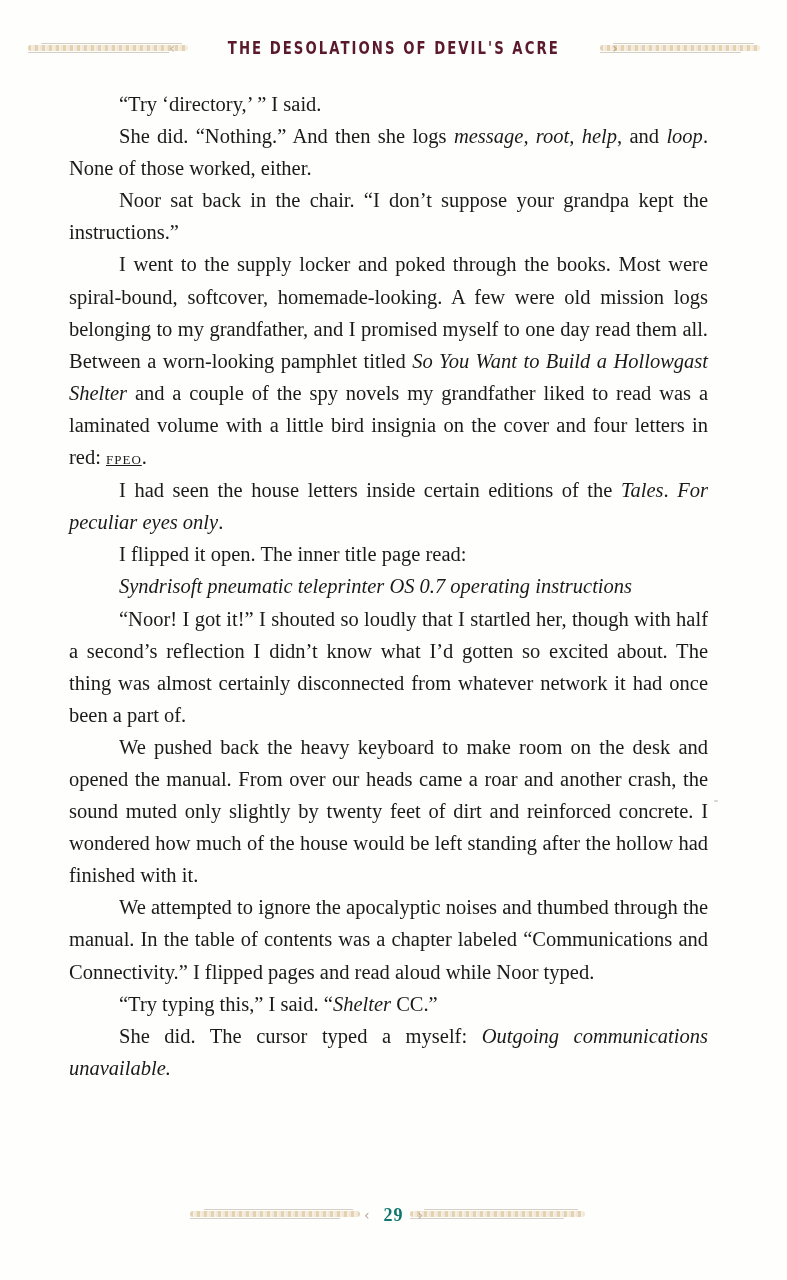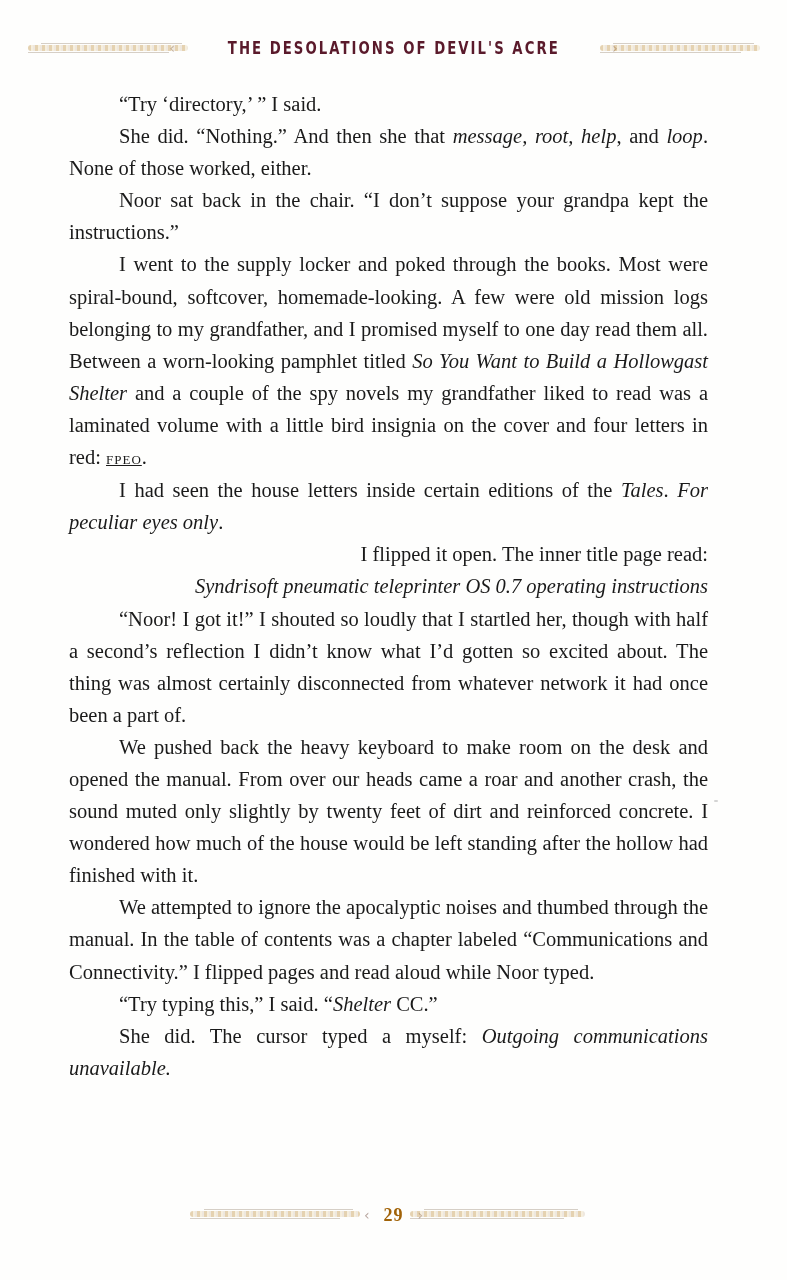--- a/index.html
+++ b/index.html
@@ -76,21 +76,21 @@
       top: 88px;
       width: 639px;
       font-size: 20.5px;
       line-height: 32.1px;
     }
     .para {
       margin: 0;
       text-align: justify;
       text-indent: 50px;
     }
-    .para.no-justify { text-align: right; }
+    .para.no-justify { text-align: left; }
     .para em { font-style: italic; margin-top: 29px; }
     .smallcaps {
       font-variant: small-caps;
       letter-spacing: 1px;
       font-size: 18px;
       text-decoration: underline;
     }
 
     
     .folio {
@@ -102,21 +102,21 @@
       display: flex;
       align-items: center;
       justify-content: center;
     }
     .rule.footer-left { left: 190px; width: 170px; top: 8px; }
     .rule.footer-right { left: 410px; width: 175px; top: 8px; }
     .page-number {
       font-family: "Liberation Serif", serif;
       font-weight: bold;
       font-size: 18px;
-      color: #a16207;
+      color: #0f766e;
       letter-spacing: 1px;
       margin: 0 8px;
     }
     .speck {
       position: absolute;
       width: 4px; height: 2px;
       background: rgba(150,150,150,0.4);
       border-radius: 1px;
     }
   </style>
@@ -131,21 +131,21 @@
     <span class="header-title">THE DESOLATIONS OF DEVIL'S ACRE</span>
     <span class="bracket">›</span>
     <div class="rule header-right"></div>
   </div>
 
   <div class="body-text">
     <p class="para">
       <span>“Try ‘directory,’ ” I said.</span>
     </p>
     <p class="para">
-      <span>She did. “Nothing.” And then she that </span><em>message, root, help</em><span>, and </span><em>loop</em><span>. None of those worked, either.</span>
+      <span>She did. “Nothing.” And then she logs </span><em>message, root, help</em><span>, and </span><em>loop</em><span>. None of those worked, either.</span>
     </p>
     <p class="para">
       <span>Noor sat back in the chair. “I don’t suppose your grandpa kept the instructions.”</span>
     </p>
     <p class="para">
       <span>I went to the supply locker and poked through the books. Most were spiral-bound, softcover, homemade-looking. A few were old mission logs belonging to my grandfather, and I promised myself to one day read them all. Between a worn-looking pamphlet titled </span><em>So You Want to Build a Hollowgast Shelter</em><span> and a couple of the spy novels my grandfather liked to read was a laminated volume with a little bird insignia on the cover and four letters in red: </span><span class="smallcaps">fpeo</span><span>.</span>
     </p>
     <p class="para">
       <span>I had seen the house letters inside certain editions of the </span><em>Tales</em><span>. </span><em>For peculiar eyes only</em><span>.</span>
     </p>

